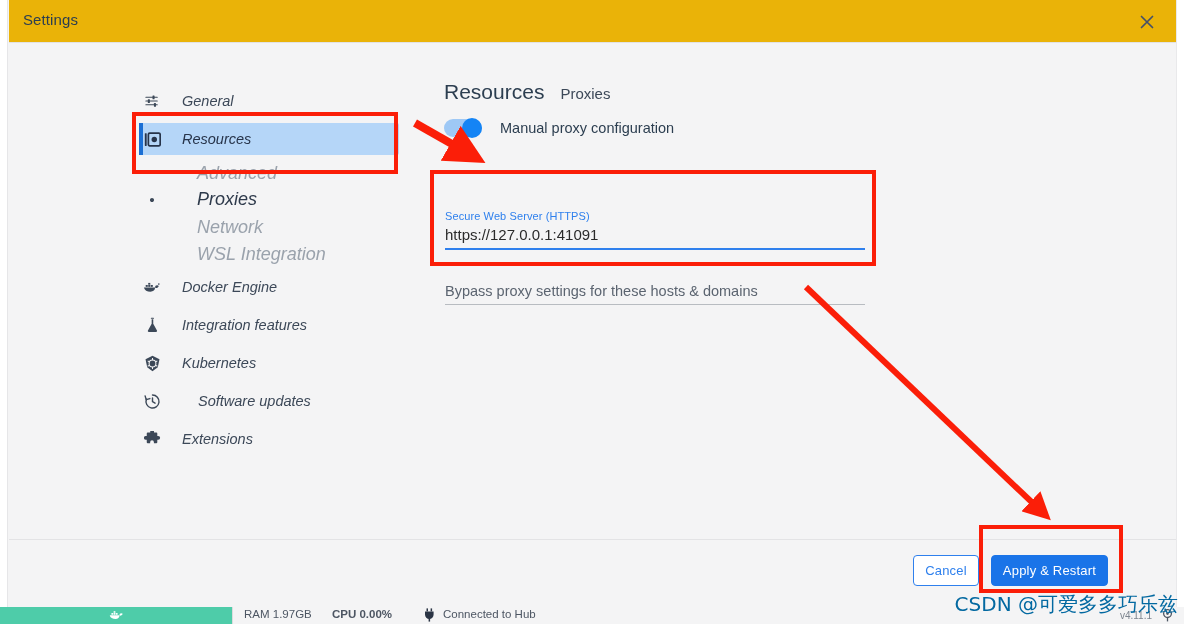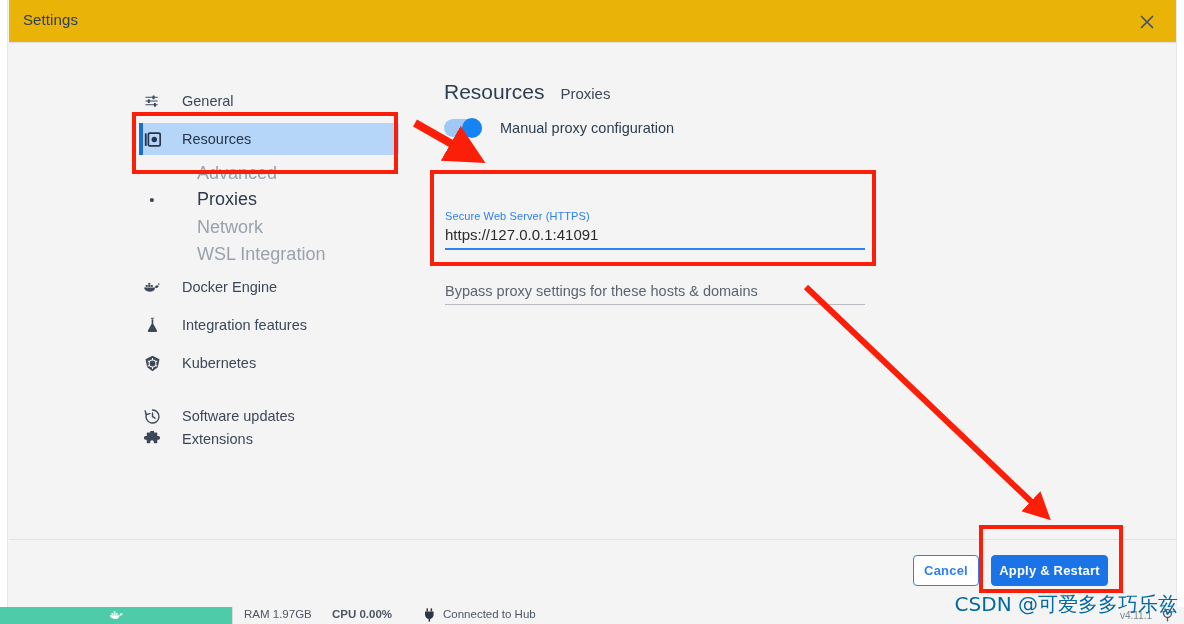--- a/index.html
+++ b/index.html
@@ -67,21 +67,21 @@
     position: absolute;
     left: 9px; top: 44px;
     width: 1167px; height: 563px;
     background: #f4f4f5;
   }
 
   
   .sidebar {
     position: absolute;
     left: 0; top: 0;
-    width: 400px; height: 563px;
+    width: 400px; height: 563px; font-style: italic;
   }
   .nav-item {
     position: absolute;
     left: 130px;
     width: 260px;
     height: 32px;
     display: flex;
     align-items: center;
     cursor: pointer;
     border-radius: 2px;
@@ -217,21 +217,21 @@
     width: 1167px; height: 1px;
     background: #e3e3e5;
   }
   .btn {
     position: absolute;
     display: flex;
     align-items: center;
     justify-content: center;
     border-radius: 4px;
     font-size: 13px;
-    font-weight: bold;
+    font-weight: normal;
     cursor: pointer;
     box-sizing: border-box;
     letter-spacing: .2px;
   }
   .btn-cancel {
     left: 904px; top: 511px;
     width: 66px; height: 31px;
     background: #ffffff;
     border: 1px solid #2f80ed;
     color: #2f80ed;
@@ -420,21 +420,21 @@
               <path d="M3.9 6.2 L6 7.4"></path>
                 <path d="M12 10.7 L14.1 11.9"></path>
               <path d="M3.9 11.9 L6 10.7"></path>
                 <path d="M12 7.4 L14.1 6.2"></path>
             </g>
           </svg>
         </span>
         <span class="nav-label">Kubernetes</span>
       </div>
 
-      <div class="nav-item" style="top:356px;">
+      <div class="nav-item" style="top:341px;gap:16px;">
         <span class="nav-icon">
           <svg width="17" height="17" viewBox="0 0 18 18" aria-hidden="true">
             <path d="M9 2.1 a6.9 6.9 0 1 1 -6.45 4.45" fill="none" stroke="#3c4858" stroke-width="1.5" stroke-linecap="round"></path>
             <path d="M1.2 3.1 L2.3 7.0 L6.2 5.9" fill="none" stroke="#3c4858" stroke-width="1.5" stroke-linecap="round" stroke-linejoin="round"></path>
             <path d="M9 5.3 V9.2 L11.7 10.8" fill="none" stroke="#3c4858" stroke-width="1.5" stroke-linecap="round"></path>
           </svg>
         </span>
         <span class="nav-label">Software updates</span>
       </div>
 

